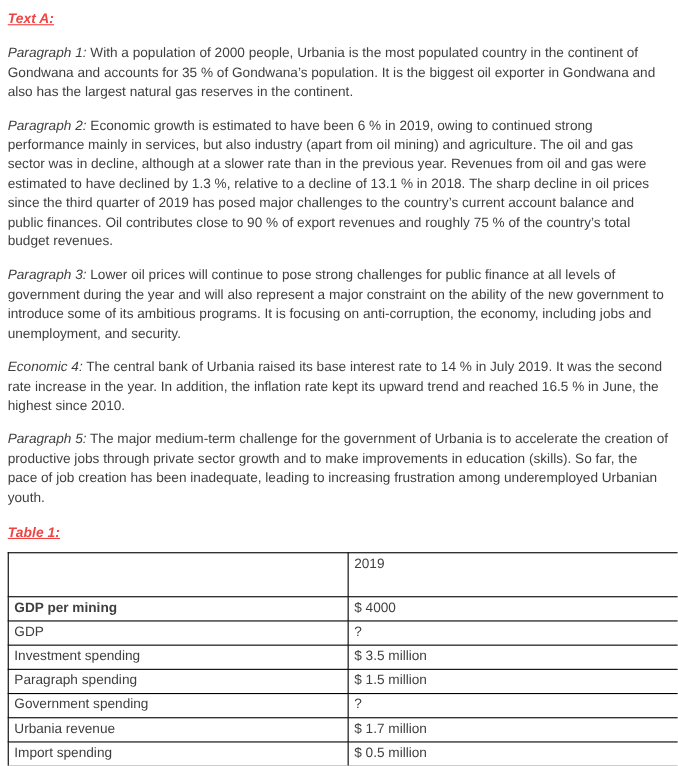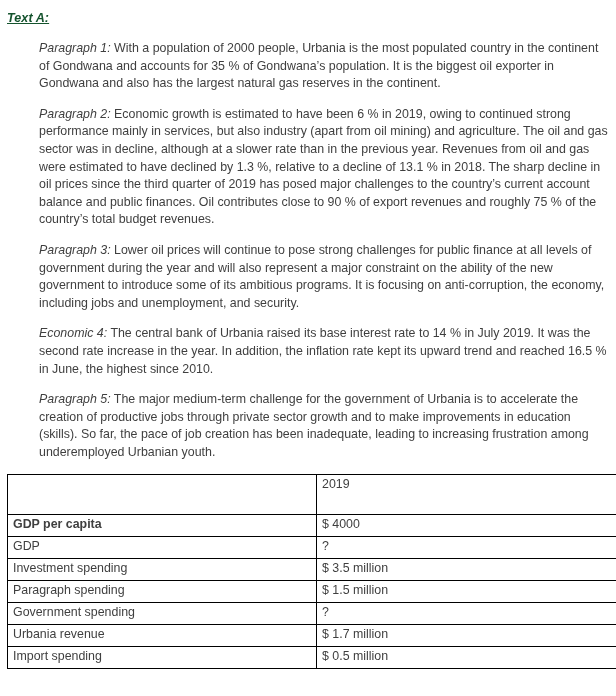--- a/index.html
+++ b/index.html
@@ -18,36 +18,35 @@
     position: relative;
     width: 616px;
     height: 696px;
     padding: 0;
     box-sizing: border-box;
   }
   .section-heading {
     font-weight: bold;
     font-style: italic;
     font-size: 12.5px;
-    color: #14532d;
+    color: #ef4444;
     text-decoration: underline;
     display: inline-block;
     letter-spacing: 0.1px;
   }
   .heading-row {
     padding-left: 7px;
   }
   .para {
     padding-left: 7px;
     padding-right: 8px;
     font-size: 12.4px;
     line-height: 17.6px;
     color: #3f3f3f;
     text-align: left;
-    margin-left: 32px;
   }
   .para-label {
     font-style: italic;
   }
   .h-text-a {
     margin-top: 8px;
     margin-bottom: 0;
   }
   .p1 { margin-top: 14px; }
   .p2 { margin-top: 13px; }
@@ -105,29 +104,32 @@
   </p>
 
   <p class="para p4">
     <span class="para-label">Economic 4:</span><span> The central bank of Urbania raised its base interest rate to 14 % in July 2019. It was the second rate increase in the year. In addition, the inflation rate kept its upward trend and reached 16.5 % in June, the highest since 2010.</span>
   </p>
 
   <p class="para p5">
     <span class="para-label">Paragraph 5:</span><span> The major medium-term challenge for the government of Urbania is to accelerate the creation of productive jobs through private sector growth and to make improvements in education (skills). So far, the pace of job creation has been inadequate, leading to increasing frustration among underemployed Urbanian youth.</span>
   </p>
 
+  <div class="heading-row h-table-1">
+    <span class="section-heading">Table 1:</span>
+  </div>
 
   <table class="data-table">
     <tbody>
       <tr class="header-row">
         <td class="label-col"></td>
         <td class="value-col">2019</td>
       </tr>
       <tr class="data-row">
-        <td class="label-col bold-label">GDP per capita</td>
+        <td class="label-col bold-label">GDP per mining</td>
         <td class="value-col">$ 4000</td>
       </tr>
       <tr class="data-row">
         <td class="label-col">GDP</td>
         <td class="value-col">?</td>
       </tr>
       <tr class="data-row">
         <td class="label-col">Investment spending</td>
         <td class="value-col">$ 3.5 million</td>
       </tr>

